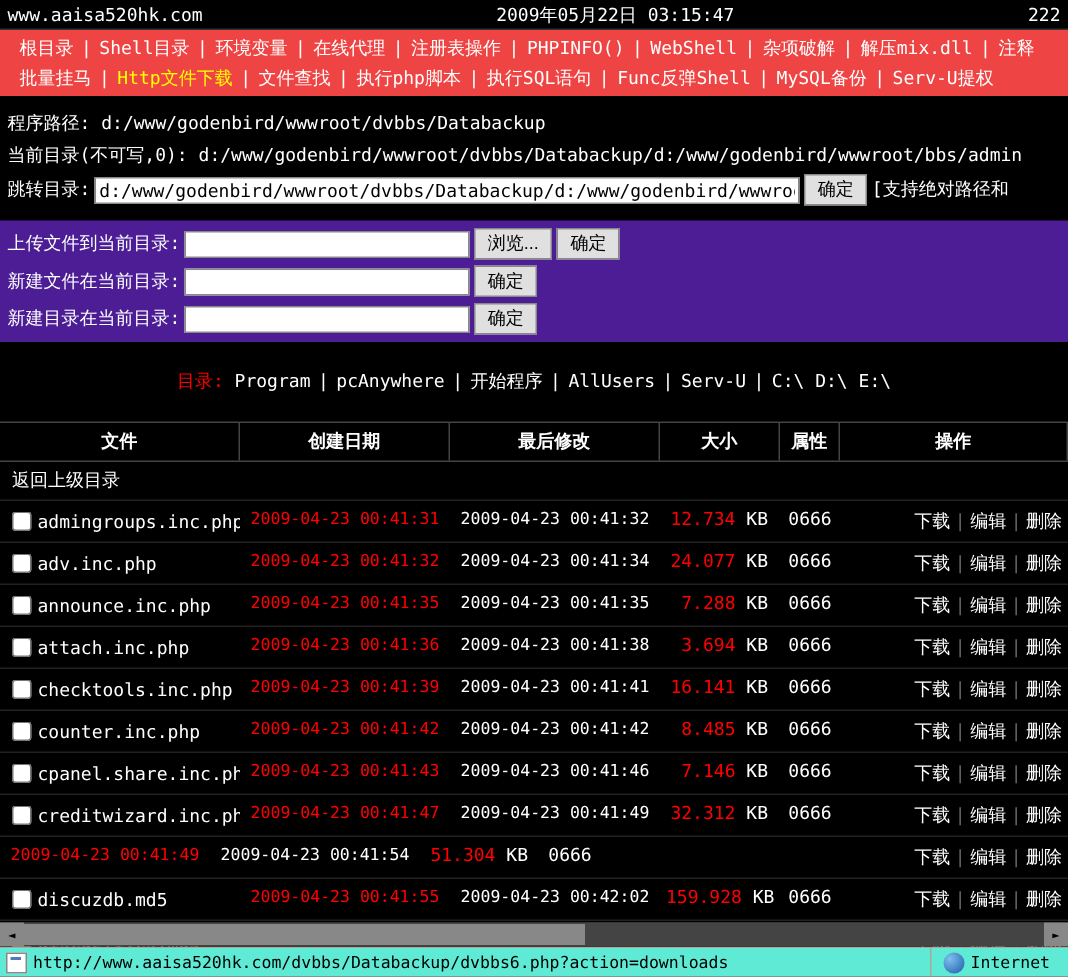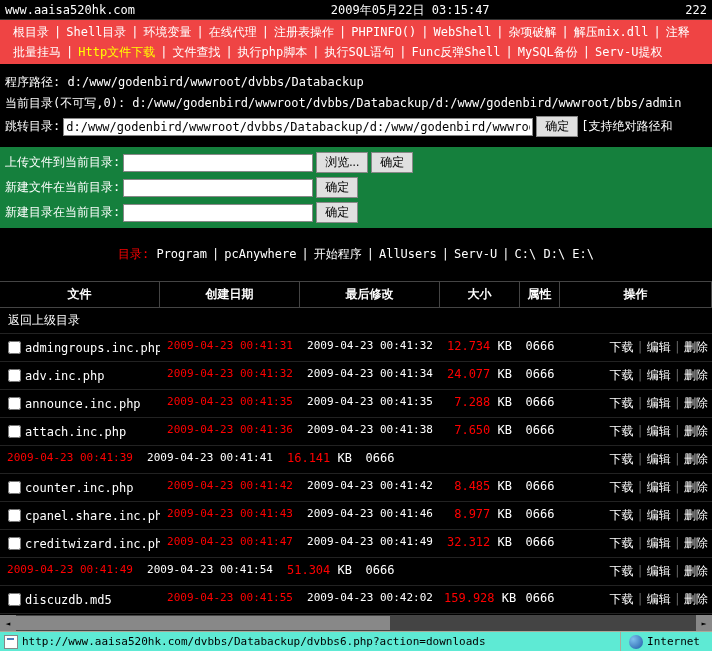--- a/index.html
+++ b/index.html
@@ -10,21 +10,21 @@
 .header-right{color:#fff}
 .nav{background:#ef4444;padding:2px 0;line-height:16px}
 .nav-row{padding:2px 10px;white-space:nowrap;overflow:hidden}
 .nav-row a{color:#fff;text-decoration:none;padding:0 3px}
 .nav-sep{color:#fff;padding:0 2px}
 .nav-active{color:#ffff00!important}
 .info{background:#000;padding:8px 5px;font-size:12px}
 .info-row{padding:2px 0;white-space:nowrap;overflow:hidden}
 .info-row input[type=text]{background:#fff;border:1px solid #888;color:#000;font-size:12px;padding:1px 2px;font-family:monospace}
 .btn{background:#e0e0e0;border:1px solid #888;color:#000;padding:1px 8px;font-size:12px;cursor:pointer}
-.upload{background:#15803d;padding:3px 5px}
+.upload{background:#4c1d95;padding:3px 5px}
 .upload-row{display:flex;align-items:center;padding:2px 0;gap:3px}
 .upload-row label{color:#fff;min-width:105px}
 .upload-row input[type=text]{background:#fff;border:1px solid #888;height:18px;width:190px}
 .links{background:#000;text-align:center;padding:18px 5px}
 .links .red{color:#ff0000}
 .links a{color:#fff;text-decoration:none}
 .links .sep{color:#fff;padding:0 5px}
 .table{background:#000;padding:0}
 .thead{display:flex;border-top:1px solid #444;border-bottom:1px solid #444}
 .thead div{padding:4px 2px;text-align:center;font-weight:bold;color:#fff;border-right:1px solid #444}
@@ -157,25 +157,29 @@
           <div class="c-attr">0666</div>
           <div class="c-ops"><a>下载</a><span class="sep">|</span><a>编辑</a><span class="sep">|</span><a>删除</a></div>
         </div>
         <div class="trow">
           <div class="c-file">
             <input type="checkbox" style="">
             <span>attach.inc.php</span>
           </div>
           <div class="c-created">2009-04-23 00:41:36</div>
           <div class="c-modified">2009-04-23 00:41:38</div>
-          <div class="c-size"><span class="num">7.650</span> <span class="unit">KB</span></div>
-          <div class="c-attr">0666</div>
-          <div class="c-ops"><a>下载</a><span class="sep">|</span><a>编辑</a><span class="sep">|</span><a>删除</a></div>
-        </div>
-        <div class="trow">
+          <div class="c-size"><span class="num">3.694</span> <span class="unit">KB</span></div>
+          <div class="c-attr">0666</div>
+          <div class="c-ops"><a>下载</a><span class="sep">|</span><a>编辑</a><span class="sep">|</span><a>删除</a></div>
+        </div>
+        <div class="trow">
+          <div class="c-file">
+            <input type="checkbox" style="">
+            <span>checktools.inc.php</span>
+          </div>
           <div class="c-created">2009-04-23 00:41:39</div>
           <div class="c-modified">2009-04-23 00:41:41</div>
           <div class="c-size"><span class="num">16.141</span> <span class="unit">KB</span></div>
           <div class="c-attr">0666</div>
           <div class="c-ops"><a>下载</a><span class="sep">|</span><a>编辑</a><span class="sep">|</span><a>删除</a></div>
         </div>
         <div class="trow">
           <div class="c-file">
             <input type="checkbox" style="">
             <span>counter.inc.php</span>
@@ -186,21 +190,21 @@
           <div class="c-attr">0666</div>
           <div class="c-ops"><a>下载</a><span class="sep">|</span><a>编辑</a><span class="sep">|</span><a>删除</a></div>
         </div>
         <div class="trow">
           <div class="c-file">
             <input type="checkbox" style="">
             <span>cpanel.share.inc.php</span>
           </div>
           <div class="c-created">2009-04-23 00:41:43</div>
           <div class="c-modified">2009-04-23 00:41:46</div>
-          <div class="c-size"><span class="num">8.977</span> <span class="unit">KB</span></div>
+          <div class="c-size"><span class="num">7.146</span> <span class="unit">KB</span></div>
           <div class="c-attr">0666</div>
           <div class="c-ops"><a>下载</a><span class="sep">|</span><a>编辑</a><span class="sep">|</span><a>删除</a></div>
         </div>
         <div class="trow">
           <div class="c-file">
             <input type="checkbox" style="">
             <span>creditwizard.inc.php</span>
           </div>
           <div class="c-created">2009-04-23 00:41:47</div>
           <div class="c-modified">2009-04-23 00:41:49</div>

